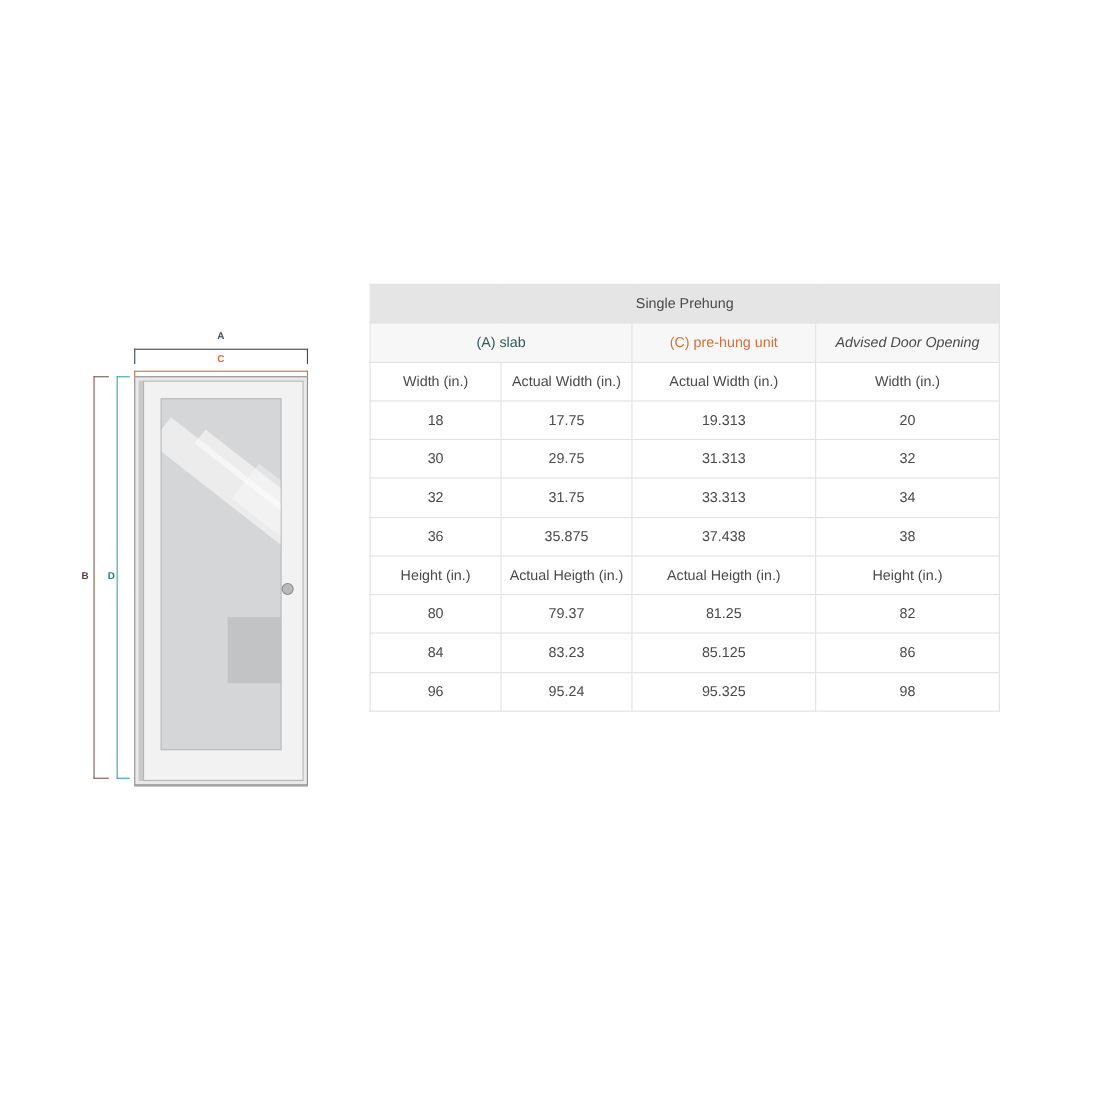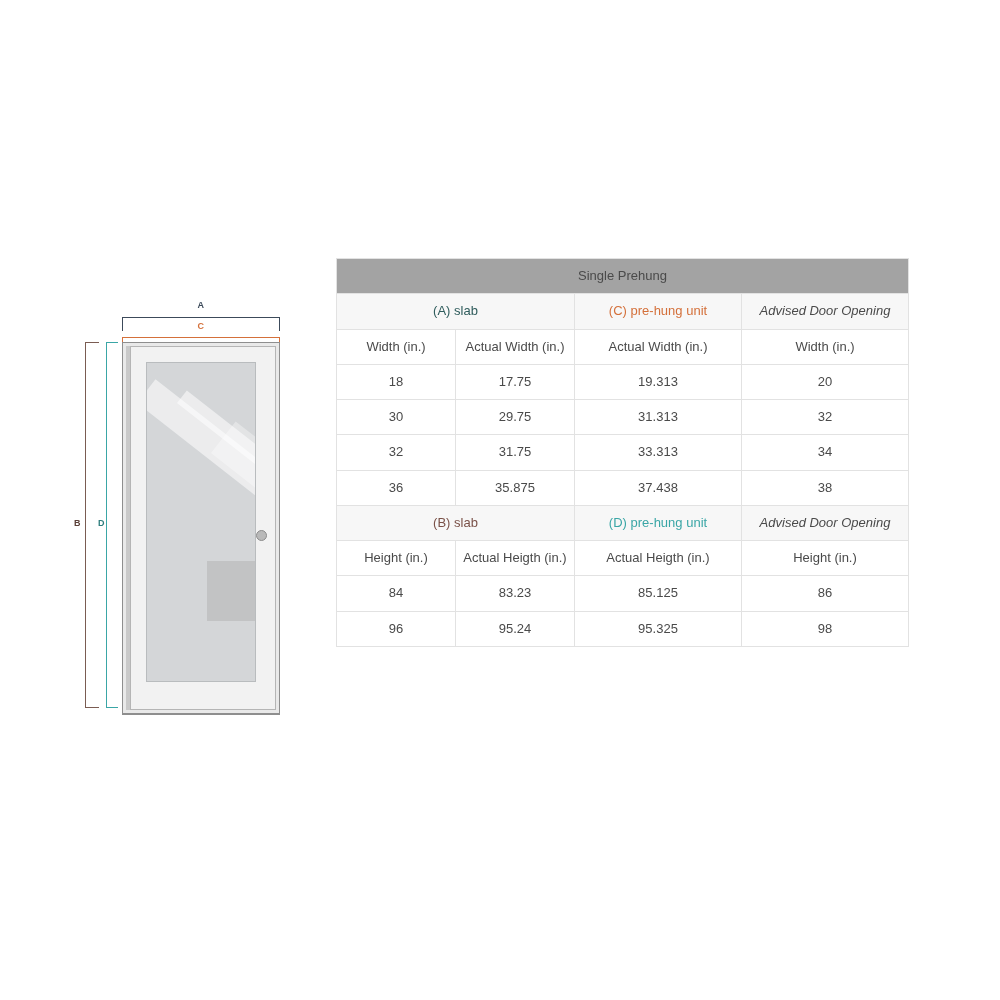--- a/index.html
+++ b/index.html
@@ -207,21 +207,21 @@
     padding: 9px 4px;
     vertical-align: middle;
     line-height: 1.25;
   }
   .col1 { width: 119px; }
   .col2 { width: 119px; }
   .col3 { width: 167px; }
   .col4 { width: 167px; }
 
   .title-row td {
-    background: #a3a3a3;
+    background: #e5e5e5;
     font-size: 14px;
     color: #3a3a3a;
     padding: 12px 4px;
   }
   .group-row td {
     background: #f7f7f7;
     font-size: 17px;
     padding: 12px 4px;
     margin-left: 28px;
   }
@@ -326,40 +326,35 @@
       <td>33.313</td>
       <td>34</td>
     </tr>
     <tr class="data-row">
       <td>36</td>
       <td>35.875</td>
       <td>37.438</td>
       <td>38</td>
     </tr>
 
-    <tr class="group-row">
-      <td colspan="2">
-        <span class="tag-b">(B)</span>
-        <span class="tag-b">slab</span>
-      </td>
-      <td>
-        <span class="tag-d">(D)</span>
-        <span class="tag-d">pre-hung unit</span>
-      </td>
-      <td class="small">Advised Door Opening</td>
-    </tr>
 
     <tr class="subhead-row">
       <td>Height (in.)</td>
       <td>Actual Heigth (in.)</td>
       <td>Actual Heigth (in.)</td>
       <td>Height (in.)</td>
     </tr>
 
     <tr class="data-row">
+      <td>80</td>
+      <td>79.37</td>
+      <td>81.25</td>
+      <td>82</td>
+    </tr>
+    <tr class="data-row">
       <td>84</td>
       <td>83.23</td>
       <td>85.125</td>
       <td>86</td>
     </tr>
     <tr class="data-row">
       <td>96</td>
       <td>95.24</td>
       <td>95.325</td>
       <td>98</td>

